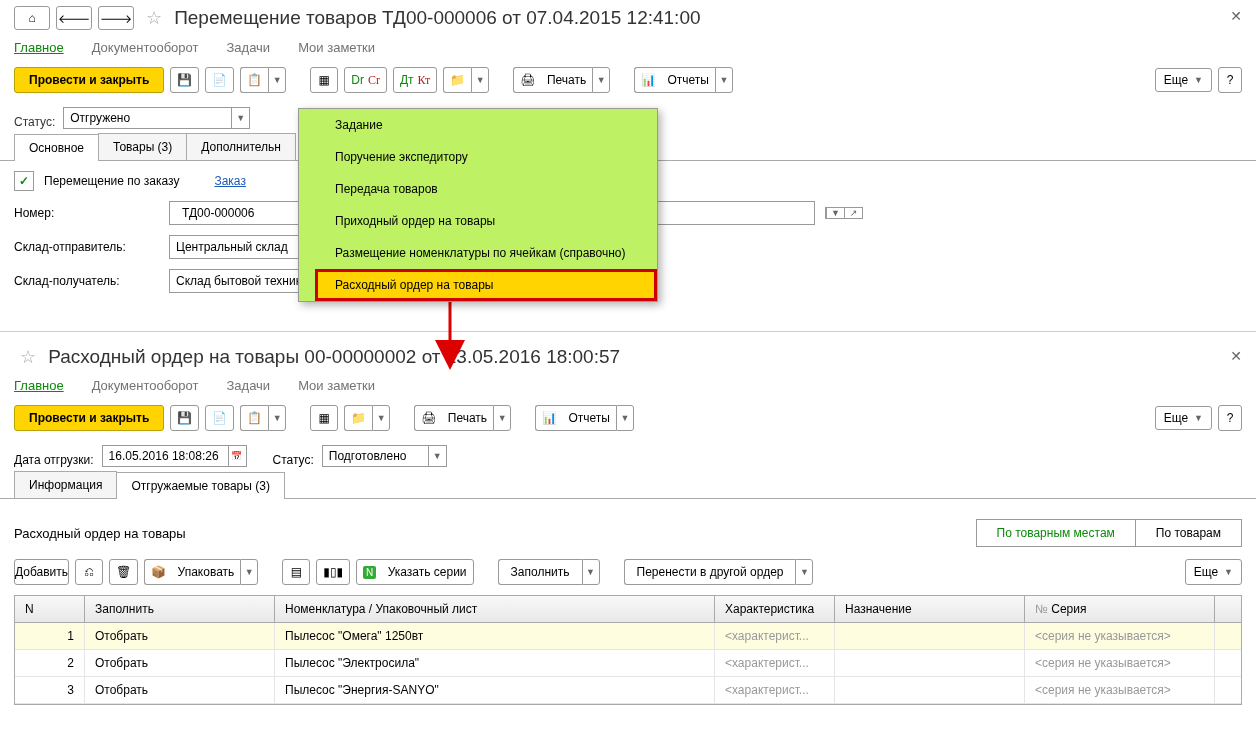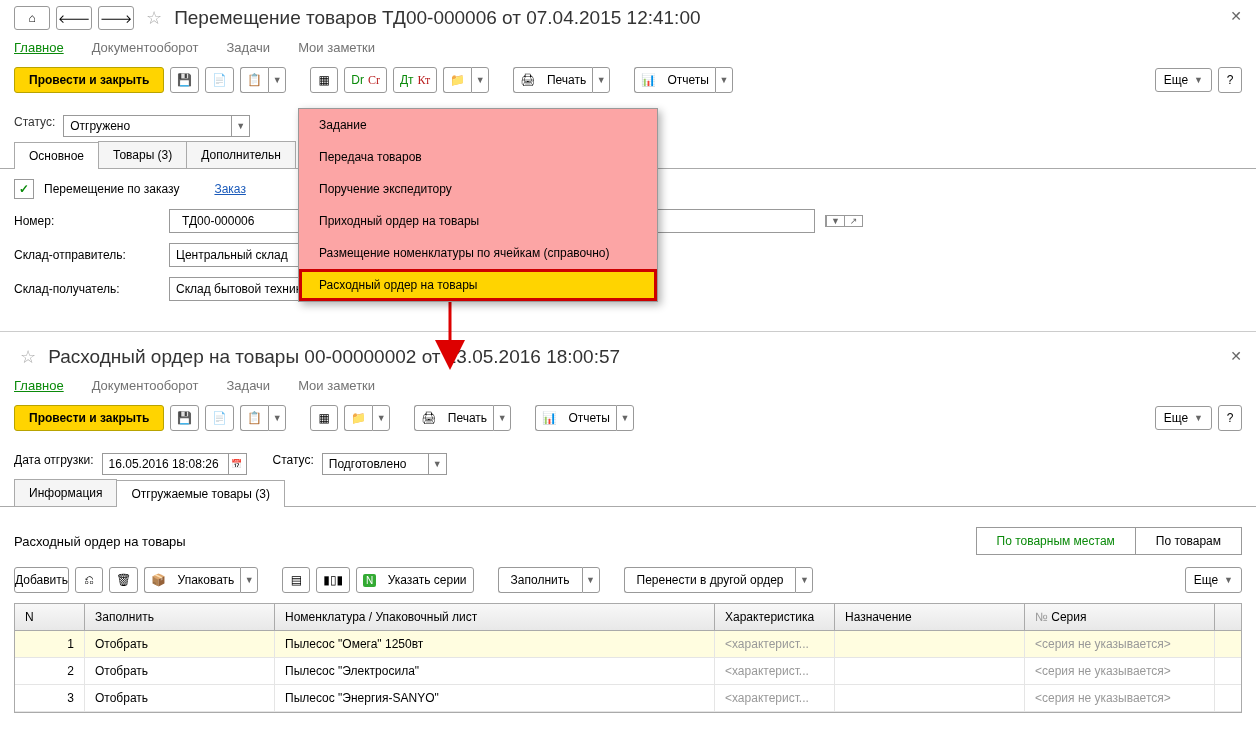--- a/index.html
+++ b/index.html
@@ -16,37 +16,37 @@
 .nav-tab.active { color: #0a8a0a; text-decoration: underline; }
 .toolbar { display: flex; gap: 6px; padding: 4px 14px 10px; align-items: center; }
 .yellow-btn { background: #ffd400; border: 1px solid #b8a300; border-radius: 3px; padding: 5px 14px; font-weight: bold; cursor: pointer; font-size: 12px; }
 .tb-btn { height: 26px; border: 1px solid #999; border-radius: 3px; background: #fff; display: inline-flex; align-items: center; justify-content: center; padding: 0 6px; cursor: pointer; gap: 4px; min-width: 28px; }
 .tb-dropdown { display: flex; }
 .tb-dropdown .tb-btn:first-child { border-top-right-radius: 0; border-bottom-right-radius: 0; border-right: none; }
 .tb-dropdown .arrow-btn { width: 18px; min-width: 18px; border-top-left-radius: 0; border-bottom-left-radius: 0; font-size: 9px; color: #666; }
 .spacer { flex: 1; }
 .more-btn { border: 1px solid #999; border-radius: 3px; background: #fff; padding: 4px 8px; display: flex; align-items: center; gap: 6px; cursor: pointer; }
 .q-btn { border: 1px solid #999; border-radius: 3px; background: #fff; width: 24px; height: 26px; display: flex; align-items: center; justify-content: center; cursor: pointer; }
-.form-row { display: flex; align-items: flex-start; padding: 4px 14px; gap: 8px; margin-top: 8px; }
+.form-row { display: flex; align-items: flex-end; padding: 4px 14px; gap: 8px; }
 .label { color: #333; min-width: 40px; }
 .combo { display: flex; border: 1px solid #999; }
 .combo input { border: none; padding: 3px 6px; outline: none; }
 .combo .cb { width: 18px; border-left: 1px solid #999; display: flex; align-items: center; justify-content: center; font-size: 9px; cursor: pointer; background: #fff; color: #666; }
 .tabs-row { display: flex; padding: 0 14px; border-bottom: 1px solid #aaa; position: relative; }
 .doc-tab { border: 1px solid #aaa; border-bottom: none; padding: 6px 14px; background: #f5f5f5; margin-right: -1px; cursor: pointer; position: relative; }
 .doc-tab.active { background: #fff; top: 1px; }
 .content { padding: 10px 14px; }
 .chk-row { display: flex; align-items: center; gap: 10px; margin-bottom: 10px; }
 .checkbox { width: 20px; height: 20px; border: 1px solid #999; display: flex; align-items: center; justify-content: center; color: #0a8a0a; font-weight: bold; }
 .link { color: #1a5aba; text-decoration: underline; cursor: pointer; }
 .field-row { display: flex; align-items: center; margin-bottom: 10px; gap: 10px; }
 .field-label { width: 145px; }
 .text-input { border: 1px solid #999; padding: 4px 6px; width: 260px; display: flex; }
 .text-input input { border: none; flex: 1; outline: none; }
-.dropdown-menu { position: absolute; background: #fca5a5; border: 1px solid #999; box-shadow: 3px 3px 8px rgba(0,0,0,0.3); z-index: 100; min-width: 360px; }
+.dropdown-menu { position: absolute; background: #bef264; border: 1px solid #999; box-shadow: 3px 3px 8px rgba(0,0,0,0.3); z-index: 100; min-width: 360px; padding-left: 16px; }
 .dropdown-menu .item { padding: 9px 20px; cursor: pointer; }
 .dropdown-menu .item.highlighted { background: #ffd400; outline: 3px solid #c00; outline-offset: -3px; }
 .arrow-svg { position: absolute; z-index: 99; pointer-events: none; }
 .sec2 { padding-top: 8px; }
 .table { border: 1px solid #aaa; margin-top: 6px; }
 .table-header { display: flex; background: linear-gradient(#f8f8f8, #e8e8e8); border-bottom: 1px solid #aaa; }
 .th { padding: 6px 10px; border-right: 1px solid #aaa; font-size: 12px; }
 .table-row { display: flex; border-bottom: 1px solid #e5e5e5; }
 .table-row.sel { background: #fffde0; }
 .td { padding: 6px 10px; border-right: 1px solid #e5e5e5; overflow: hidden; white-space: nowrap; text-overflow: ellipsis; }
@@ -186,22 +186,22 @@
       </div>
       <div class="combo" style="border:1px solid #999">
           <div class="cb">...</div>
           <div class="cb">↗</div>
         </div>
     </div>
   </div>
 
   <div class="dropdown-menu" style="left:298px; top:108px;">
     <div class="item">Задание</div>
+    <div class="item">Поручение экспедитору</div>
     <div class="item">Передача товаров</div>
-    <div class="item">Поручение экспедитору</div>
     <div class="item">Приходный ордер на товары</div>
     <div class="item">Размещение номенклатуры по ячейкам (справочно)</div>
     <div class="item highlighted">Расходный ордер на товары</div>
   </div>
 
   <svg class="arrow-svg" style="left:430px; top:290px;" width="40" height="80">
     <defs>
         <marker id="ah" markerWidth="10" markerHeight="10" refX="5" refY="5" orient="auto">
           <path d="M0,0 L10,5 L0,10 z" fill="#d00"></path>
         </marker>

